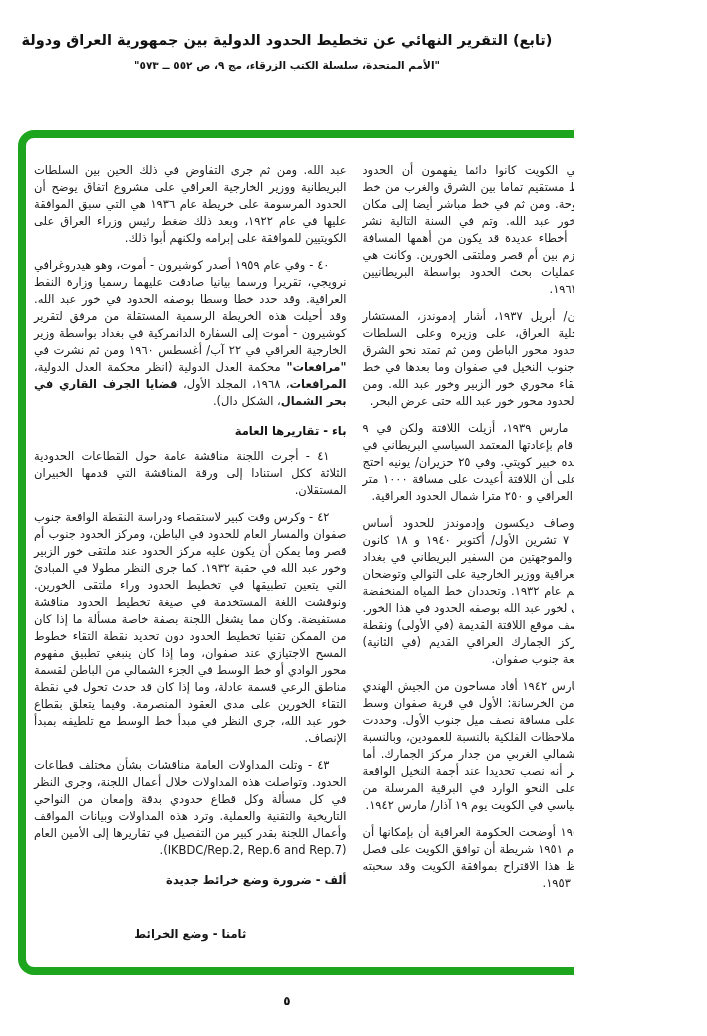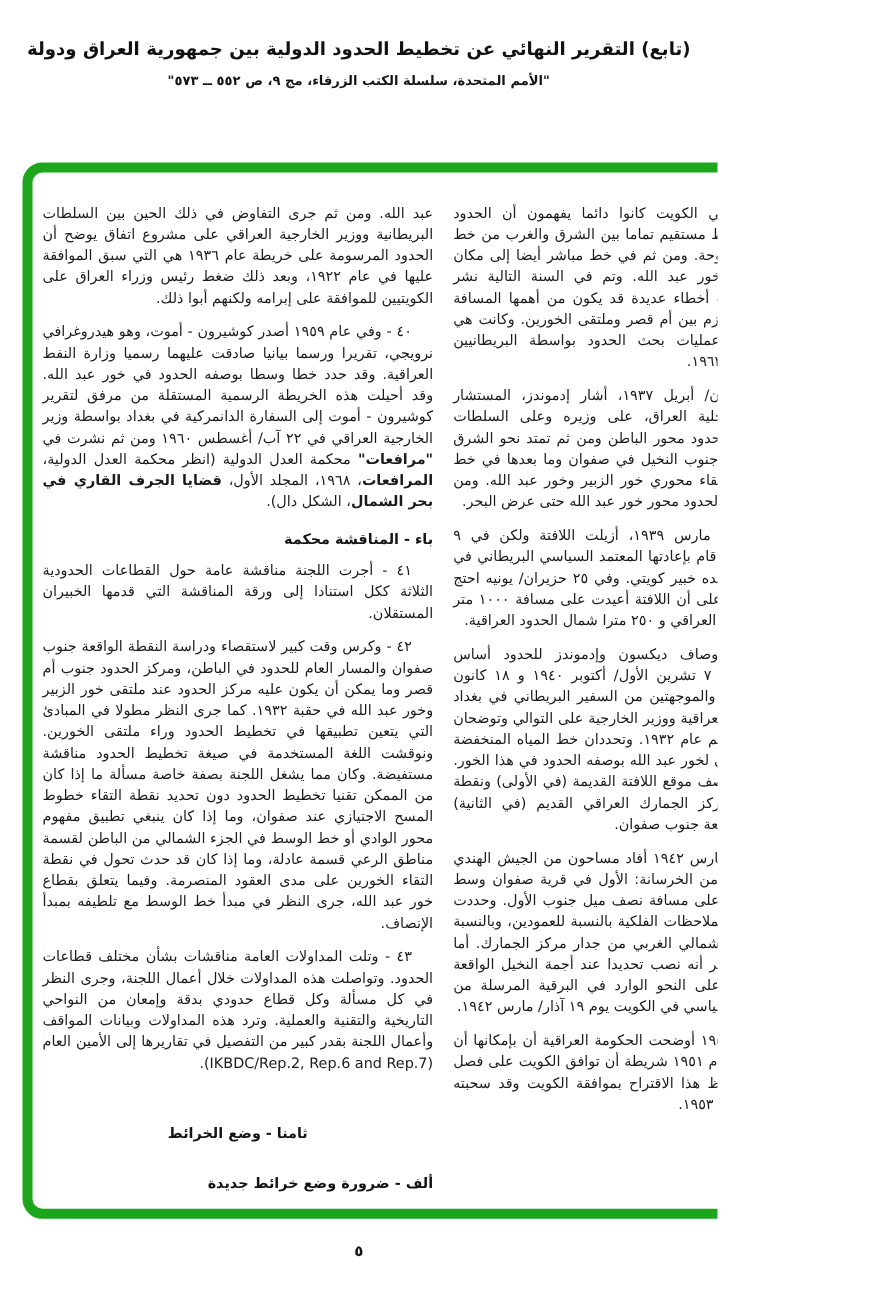--- a/index.html
+++ b/index.html
@@ -49,28 +49,28 @@
       <p class="para">٣٥ - وفي آذار/ مارس ١٩٣٩، أزيلت اللافتة ولكن في ٩ حزيران/ يونيه ١٩٤٠، قام بإعادتها المعتمد السياسي البريطاني في الكويت غالواي، يساعده خبير كويتي. وفي ٢٥ حزيران/ يونيه احتج وزير خارجية العراق على أن اللافتة أعيدت على مسافة ١٠٠٠ متر جنوب مركز الجمارك العراقي و ٢٥٠ مترا شمال الحدود العراقية.</p>
       <p class="para">٣٦ - وتشكل أوصاف ديكسون وإدموندز للحدود أساس الرسالتين المؤرختين ٧ تشرين الأول/ أكتوبر ١٩٤٠ و ١٨ كانون الأول/ ديسمبر ١٩٥١ والموجهتين من السفير البريطاني في بغداد إلى وزارة الخارجية العراقية ووزير الخارجية على التوالي وتوضحان تبادل الرسائل الذي تم عام ١٩٣٢. وتحددان خط المياه المنخفضة على الشاطئ الجنوبي لخور عبد الله بوصفه الحدود في هذا الخور. ولا تختلفان إلا في وصف موقع اللافتة القديمة (في الأولى) ونقطة ١٠٠٠ متر جنوب مركز الجمارك العراقي القديم (في الثانية) بوصفهما النقطة الواقعة جنوب صفوان.</p>
       <p class="para">٣٧ - وفي آذار/ مارس ١٩٤٢ أفاد مساحون من الجيش الهندي بأنهم نصبوا عمودين من الخرسانة: الأول في قرية صفوان وسط أجمة النخيل والثاني على مسافة نصف ميل جنوب الأول. وحددت الإحداثيات بواسطة الملاحظات الفلكية بالنسبة للعمودين، وبالنسبة لنقطة على الركن الشمالي الغربي من جدار مركز الجمارك. أما العمود الأول فلم يذكر أنه نصب تحديدا عند أجمة النخيل الواقعة في أقصى الجنوب على النحو الوارد في البرقية المرسلة من هيكنبوثام المعتمد السياسي في الكويت يوم ١٩ آذار/ مارس ١٩٤٢.</p>
       <p class="para">٣٨ - وفي عام ١٩٥١ أوضحت الحكومة العراقية أن بإمكانها أن تقبل تعيين الحدود لعام ١٩٥١ شريطة أن توافق الكويت على فصل جزيرة وربه. ولم يحظ هذا الاقتراح بموافقة الكويت وقد سحبته الحكومة العراقية عام ١٩٥٣.</p>
     </div>
 
     <div class="col">
       <p class="para no-indent">عبد الله. ومن ثم جرى التفاوض في ذلك الحين بين السلطات البريطانية ووزير الخارجية العراقي على مشروع اتفاق يوضح أن الحدود المرسومة على خريطة عام ١٩٣٦ هي التي سبق الموافقة عليها في عام ١٩٢٢، وبعد ذلك ضغط رئيس وزراء العراق على الكويتيين للموافقة على إبرامه ولكنهم أبوا ذلك.</p>
       <p class="para"><span>٤٠ - وفي عام ١٩٥٩ أصدر كوشيرون - أموت، وهو هيدروغرافي نرويجي، تقريرا ورسما بيانيا صادقت عليهما رسميا وزارة النفط العراقية. وقد حدد خطا وسطا بوصفه الحدود في خور عبد الله. وقد أحيلت هذه الخريطة الرسمية المستقلة من مرفق لتقرير كوشيرون - أموت إلى السفارة الدانمركية في بغداد بواسطة وزير الخارجية العراقي في ٢٢ آب/ أغسطس ١٩٦٠ ومن ثم نشرت في </span><span class="bold">"مرافعات"</span><span> محكمة العدل الدولية (انظر محكمة العدل الدولية، </span><span class="bold">المرافعات</span><span>، ١٩٦٨، المجلد الأول، </span><span class="bold">قضايا الجرف القاري في بحر الشمال</span><span>، الشكل دال).</span></p>
 
-      <h3 class="heading">باء - المناقشة محكمة</h3>
+      <h3 class="heading">باء - تقاريرها العامة</h3>
 
       <p class="para">٤١ - أجرت اللجنة مناقشة عامة حول القطاعات الحدودية الثلاثة ككل استنادا إلى ورقة المناقشة التي قدمها الخبيران المستقلان.</p>
       <p class="para">٤٢ - وكرس وقت كبير لاستقصاء ودراسة النقطة الواقعة جنوب صفوان والمسار العام للحدود في الباطن، ومركز الحدود جنوب أم قصر وما يمكن أن يكون عليه مركز الحدود عند ملتقى خور الزبير وخور عبد الله في حقبة ١٩٣٢. كما جرى النظر مطولا في المبادئ التي يتعين تطبيقها في تخطيط الحدود وراء ملتقى الخورين. ونوقشت اللغة المستخدمة في صيغة تخطيط الحدود مناقشة مستفيضة. وكان مما يشغل اللجنة بصفة خاصة مسألة ما إذا كان من الممكن تقنيا تخطيط الحدود دون تحديد نقطة التقاء خطوط المسح الاجتيازي عند صفوان، وما إذا كان ينبغي تطبيق مفهوم محور الوادي أو خط الوسط في الجزء الشمالي من الباطن لقسمة مناطق الرعي قسمة عادلة، وما إذا كان قد حدث تحول في نقطة التقاء الخورين على مدى العقود المنصرمة. وفيما يتعلق بقطاع خور عبد الله، جرى النظر في مبدأ خط الوسط مع تلطيفه بمبدأ الإنصاف.</p>
       <p class="para">٤٣ - وتلت المداولات العامة مناقشات بشأن مختلف قطاعات الحدود. وتواصلت هذه المداولات خلال أعمال اللجنة، وجرى النظر في كل مسألة وكل قطاع حدودي بدقة وإمعان من النواحي التاريخية والتقنية والعملية. وترد هذه المداولات وبيانات المواقف وأعمال اللجنة بقدر كبير من التفصيل في تقاريرها إلى الأمين العام (IKBDC/Rep.2, Rep.6 and Rep.7).</p>
 
+      <h3 class="heading">ألف - ضرورة وضع خرائط جديدة</h3>
       <h3 class="heading heading-center">ثامنا -  وضع الخرائط</h3>
-      <h3 class="heading">ألف - ضرورة وضع خرائط جديدة</h3>
 
     </div>
 
   </div>
 
   <div class="page-number">٥</div>
 
 </div>
 
 </body></html>

